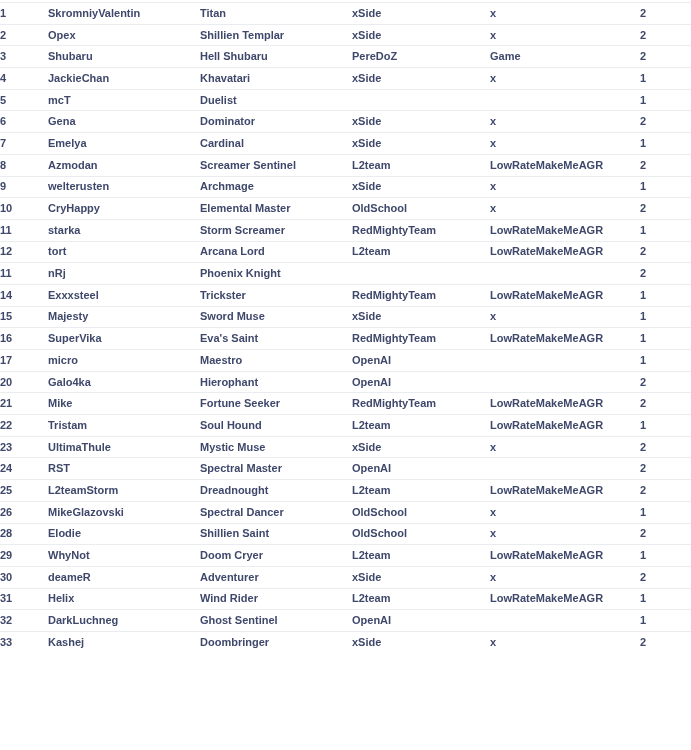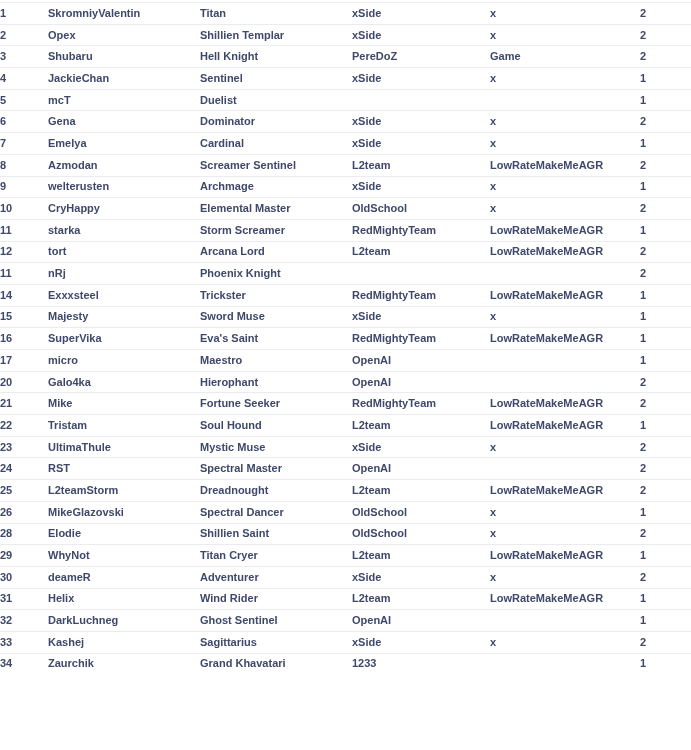--- a/index.html
+++ b/index.html
@@ -68,29 +68,29 @@
     <td class="c-rank">2</td>
     <td class="c-name">Opex</td>
     <td class="c-class">Shillien Templar</td>
     <td class="c-clan">xSide</td>
     <td class="c-ally">x</td>
     <td class="c-count">2</td>
   </tr>
         <tr>
     <td class="c-rank">3</td>
     <td class="c-name">Shubaru</td>
-    <td class="c-class">Hell Knight</td>
+    <td class="c-class">Hell Shubaru</td>
     <td class="c-clan">PereDoZ</td>
     <td class="c-ally">Game</td>
     <td class="c-count">2</td>
   </tr>
         <tr>
     <td class="c-rank">4</td>
     <td class="c-name">JackieChan</td>
-    <td class="c-class">Sentinel</td>
+    <td class="c-class">Khavatari</td>
     <td class="c-clan">xSide</td>
     <td class="c-ally">x</td>
     <td class="c-count">1</td>
   </tr>
         <tr>
     <td class="c-rank">5</td>
     <td class="c-name">mcT</td>
     <td class="c-class">Duelist</td>
     <td class="c-clan"></td>
     <td class="c-ally"></td>
@@ -252,21 +252,21 @@
     <td class="c-rank">28</td>
     <td class="c-name">Elodie</td>
     <td class="c-class">Shillien Saint</td>
     <td class="c-clan">OldSchool</td>
     <td class="c-ally">x</td>
     <td class="c-count">2</td>
   </tr>
         <tr>
     <td class="c-rank">29</td>
     <td class="c-name">WhyNot</td>
-    <td class="c-class">Titan Cryer</td>
+    <td class="c-class">Doom Cryer</td>
     <td class="c-clan">L2team</td>
     <td class="c-ally">LowRateMakeMeAGR</td>
     <td class="c-count">1</td>
   </tr>
         <tr>
     <td class="c-rank">30</td>
     <td class="c-name">deameR</td>
     <td class="c-class">Adventurer</td>
     <td class="c-clan">xSide</td>
     <td class="c-ally">x</td>
@@ -284,28 +284,20 @@
     <td class="c-rank">32</td>
     <td class="c-name">DarkLuchneg</td>
     <td class="c-class">Ghost Sentinel</td>
     <td class="c-clan">OpenAI</td>
     <td class="c-ally"></td>
     <td class="c-count">1</td>
   </tr>
         <tr>
     <td class="c-rank">33</td>
     <td class="c-name">Kashej</td>
-    <td class="c-class">Sagittarius</td>
-    <td class="c-clan">xSide</td>
-    <td class="c-ally">x</td>
-    <td class="c-count">2</td>
-  </tr>
-        <tr>
-    <td class="c-rank">34</td>
-    <td class="c-name">Zaurchik</td>
-    <td class="c-class">Grand Khavatari</td>
-    <td class="c-clan">1233</td>
-    <td class="c-ally"></td>
-    <td class="c-count">1</td>
+    <td class="c-class">Doombringer</td>
+    <td class="c-clan">xSide</td>
+    <td class="c-ally">x</td>
+    <td class="c-count">2</td>
   </tr>
       </tbody>
   </table>
 </div>
 
 </body></html>

